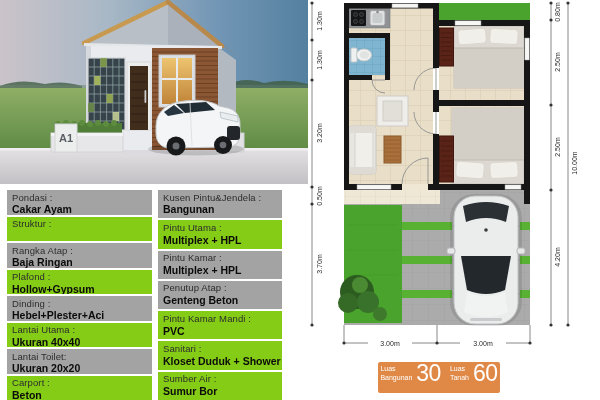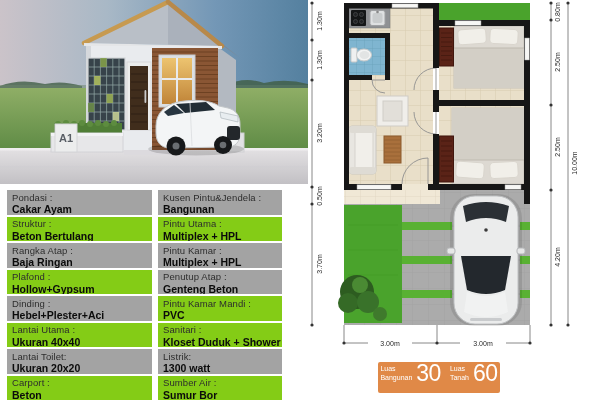--- a/index.html
+++ b/index.html
@@ -161,21 +161,20 @@
 </div>
 
 <div class="specs">
   <div class="spec-col left">
     <div class="spec-row dark">
       <div class="spec-label">Pondasi :</div>
       <div class="spec-value">Cakar Ayam</div>
     </div>
     <div class="spec-row light">
       <div class="spec-label">Struktur :</div>
-      <div class="spec-value">Beton Bertulang</div>
     </div>
     <div class="spec-row dark">
       <div class="spec-label">Rangka Atap :</div>
       <div class="spec-value">Baja Ringan</div>
     </div>
     <div class="spec-row light">
       <div class="spec-label">Plafond :</div>
       <div class="spec-value">Hollow+Gypsum</div>
     </div>
     <div class="spec-row dark">
@@ -212,24 +211,20 @@
       <div class="spec-label">Penutup Atap :</div>
       <div class="spec-value">Genteng Beton</div>
     </div>
     <div class="spec-row light">
       <div class="spec-label">Pintu Kamar Mandi :</div>
       <div class="spec-value">PVC</div>
     </div>
     <div class="spec-row light">
       <div class="spec-label">Sanitari :</div>
       <div class="spec-value">Kloset Duduk + Shower</div>
-    </div>
-    <div class="spec-row dark">
-      <div class="spec-label">Listrik:</div>
-      <div class="spec-value">1300 watt</div>
     </div>
     <div class="spec-row light">
       <div class="spec-label">Sumber Air :</div>
       <div class="spec-value">Sumur Bor</div>
     </div>
   </div>
 </div>
 
 <div class="plan-panel">
 <svg width="300" height="400" viewBox="0 0 300 400">

